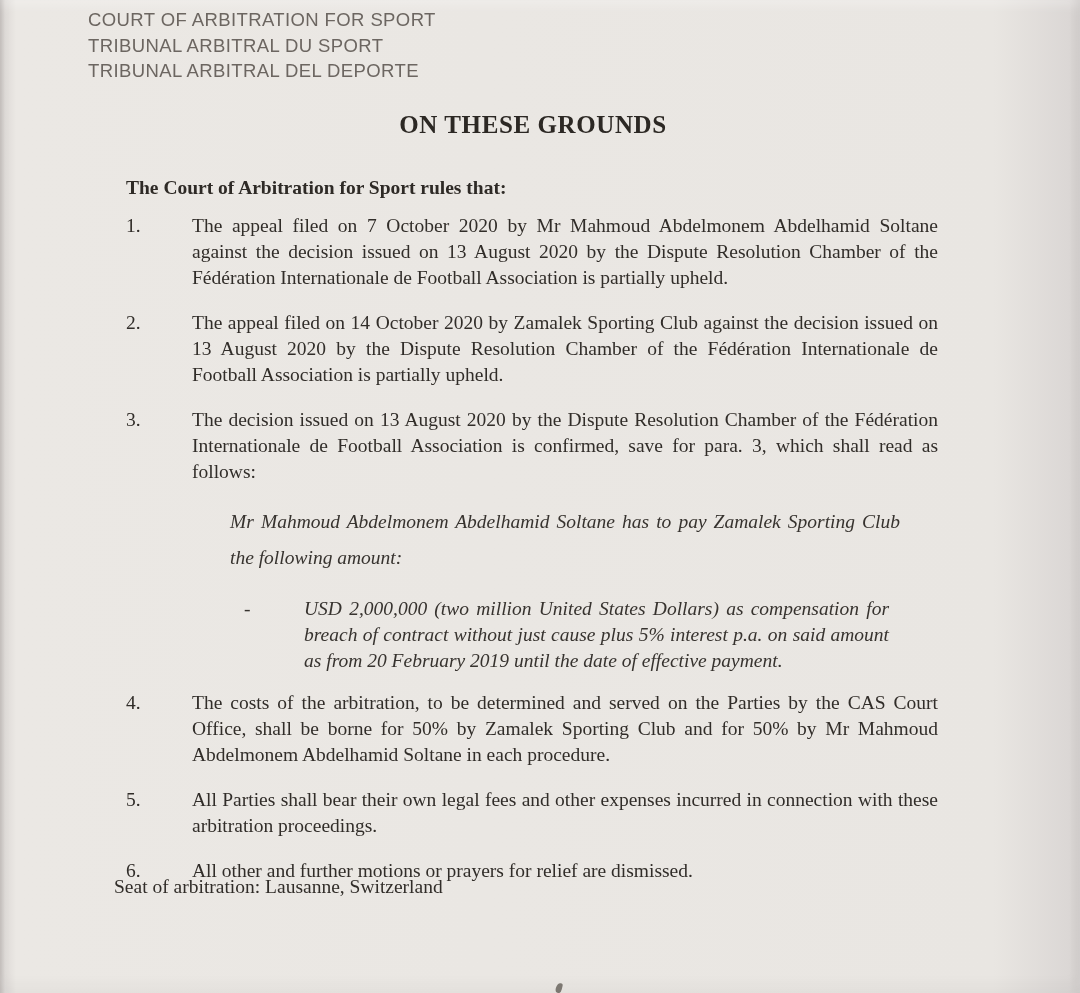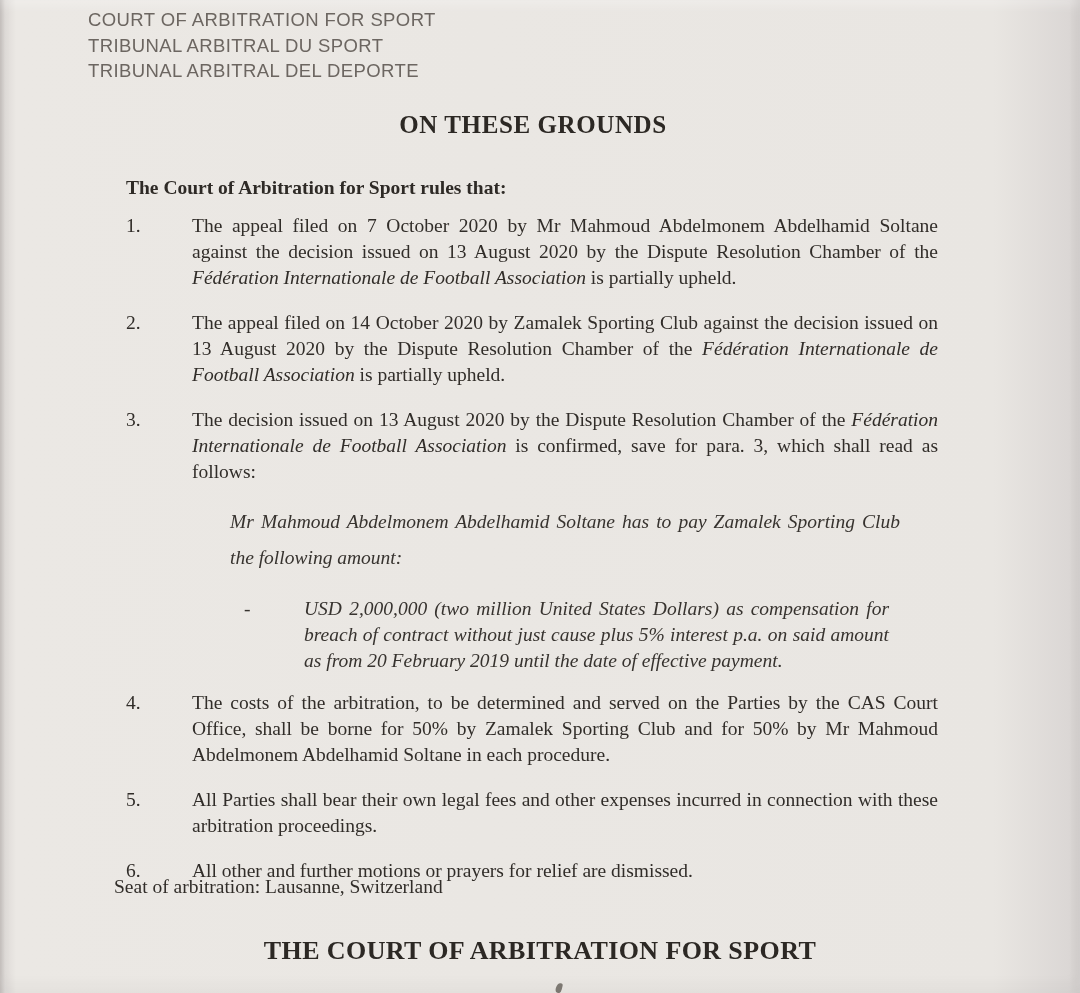--- a/index.html
+++ b/index.html
@@ -75,21 +75,21 @@
   }
   .num {
     flex: none;
     width: 66px;
   }
   .body {
     flex: 1;
     margin: 0;
     text-align: justify;
   }
-  .it { font-style: italic; }
+  .it { }
 
   
   .quote-lead {
     margin: 0 16px 20px 104px;
     width: 670px;
     font-size: 19.5px;
     line-height: 36px;
     font-style: italic;
     text-align: justify;
     color: #37332f;
@@ -202,17 +202,16 @@
       <span class="num">6.</span>
       <p class="body"><span>All other and further motions or prayers for relief are dismissed.</span></p>
     </div>
 
   </div>
 
   <div class="footer">
     <p>Seat of arbitration: Lausanne, Switzerland</p>
   </div>
 
-  <h2 class="closing">THE COURT OF ARBITRATION FOR SPORT</h2>
 
   <div class="sig-mark"></div>
 
 </div>
 
 </body></html>

